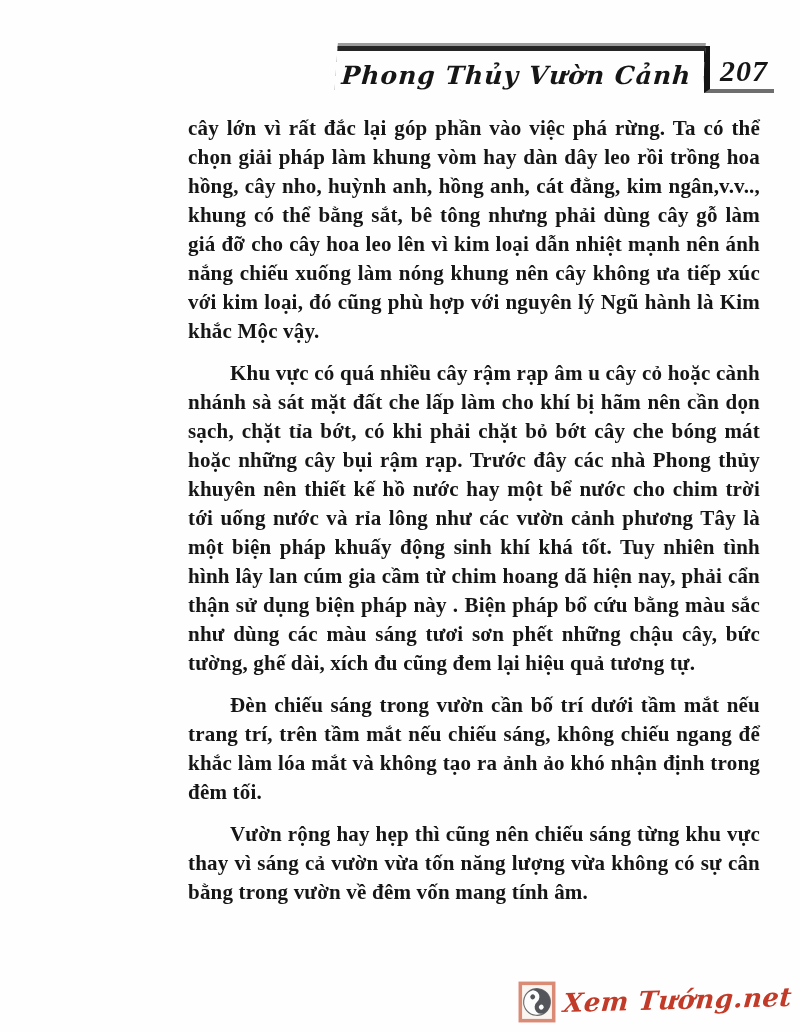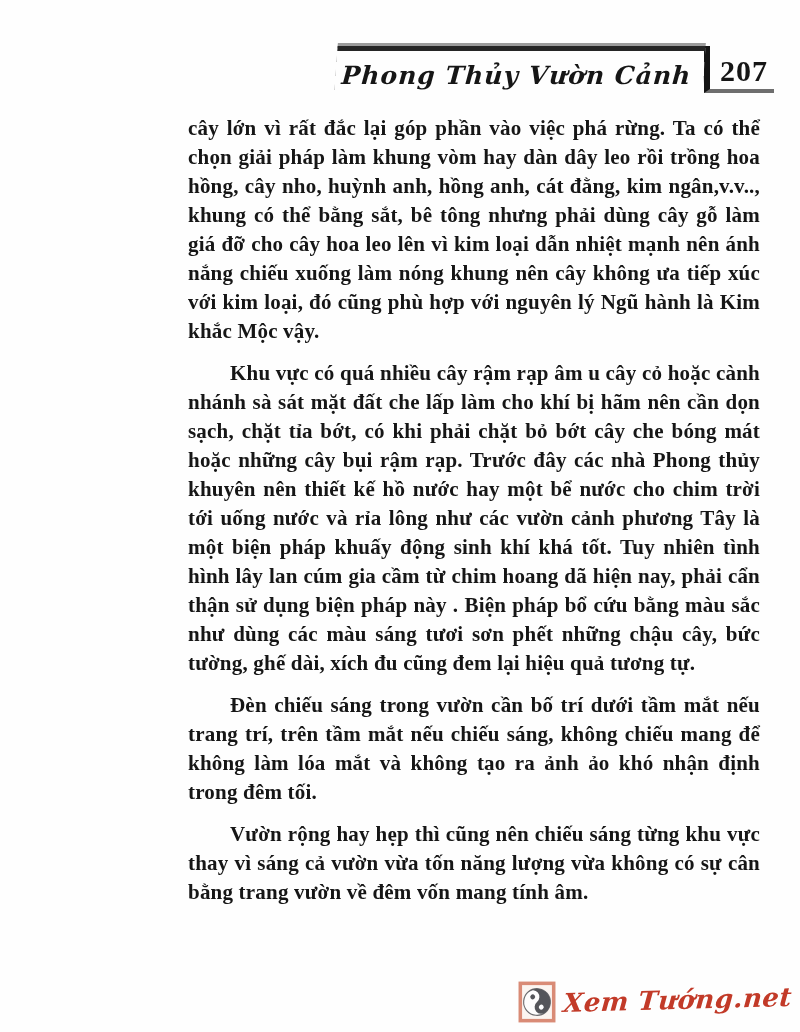--- a/index.html
+++ b/index.html
@@ -36,20 +36,21 @@
   }
   .header-num {
     display: flex;
     align-items: flex-end;
     border-left: 6px solid #141414;
     border-bottom: 4px solid var(--page-number-underline, #6e6e6e);
     padding: 8px 6px 1px 10px;
     font-size: 30px;
     font-weight: 600;
     letter-spacing: 1px;
+    font-style: italic;
   }
 
   
   .body-text {
     position: absolute;
     left: 176px;
     top: 102px;
     width: 596px;
     font-size: 21px;
     line-height: 29px;
@@ -90,22 +91,22 @@
   <div class="header">
     <div class="header-row">
       <span class="header-title">Phong Thủy Vườn Cảnh</span>
       <span class="header-num">207</span>
     </div>
   </div>
 
   <div class="body-text">
     <p>cây lớn vì rất đắc lại góp phần vào việc phá rừng. Ta có thể chọn giải pháp làm khung vòm hay dàn dây leo rồi trồng hoa hồng, cây nho, huỳnh anh, hồng anh, cát đằng, kim ngân,v.v.., khung có thể bằng sắt, bê tông nhưng phải dùng cây gỗ làm giá đỡ cho cây hoa leo lên vì kim loại dẫn nhiệt mạnh nên ánh nắng chiếu xuống làm nóng khung nên cây không ưa tiếp xúc với kim loại, đó cũng phù hợp với nguyên lý Ngũ hành là Kim khắc Mộc vậy.</p>
     <p class="indent">Khu vực có quá nhiều cây rậm rạp âm u cây cỏ hoặc cành nhánh sà sát mặt đất che lấp làm cho khí bị hãm nên cần dọn sạch, chặt tỉa bớt, có khi phải chặt bỏ bớt cây che bóng mát hoặc những cây bụi rậm rạp. Trước đây các nhà Phong thủy khuyên nên thiết kế hồ nước hay một bể nước cho chim trời tới uống nước và rỉa lông như các vườn cảnh phương Tây là một biện pháp khuấy động sinh khí khá tốt. Tuy nhiên tình hình lây lan cúm gia cầm từ chim hoang dã hiện nay, phải cẩn thận sử dụng biện pháp này . Biện pháp bổ cứu bằng màu sắc như dùng các màu sáng tươi sơn phết những chậu cây, bức tường, ghế dài, xích đu cũng đem lại hiệu quả tương tự.</p>
-    <p class="indent">Đèn chiếu sáng trong vườn cần bố trí dưới tầm mắt nếu trang trí, trên tầm mắt nếu chiếu sáng, không chiếu mang để không làm lóa mắt và không tạo ra ảnh ảo khó nhận định trong đêm tối.</p>
-    <p class="indent">Vườn rộng hay hẹp thì cũng nên chiếu sáng từng khu vực thay vì sáng cả vườn vừa tốn năng lượng vừa không có sự cân bằng trang vườn về đêm vốn mang tính âm.</p>
+    <p class="indent">Đèn chiếu sáng trong vườn cần bố trí dưới tầm mắt nếu trang trí, trên tầm mắt nếu chiếu sáng, không chiếu ngang để khắc làm lóa mắt và không tạo ra ảnh ảo khó nhận định trong đêm tối.</p>
+    <p class="indent">Vườn rộng hay hẹp thì cũng nên chiếu sáng từng khu vực thay vì sáng cả vườn vừa tốn năng lượng vừa không có sự cân bằng trong vườn về đêm vốn mang tính âm.</p>
   </div>
 
   <div class="watermark">
     <span>
       <svg class="wm-icon" viewBox="0 0 48 56" xmlns="http://www.w3.org/2000/svg">
         <rect x="0.5" y="2" width="47" height="52" fill="#d98b76"></rect>
         <rect x="5" y="6.5" width="38" height="43" fill="#fbf5f1"></rect>
         <g transform="rotate(-40 24 28)">
           <circle cx="24" cy="28" r="17" fill="#fdfdfd" stroke="#6b6b6e" stroke-width="1.4"></circle>
           <path d="M24 11 a17 17 0 0 1 0 34 a8.5 8.5 0 0 1 0 -17 a8.5 8.5 0 0 0 0 -17 z" fill="#54555a"></path>

